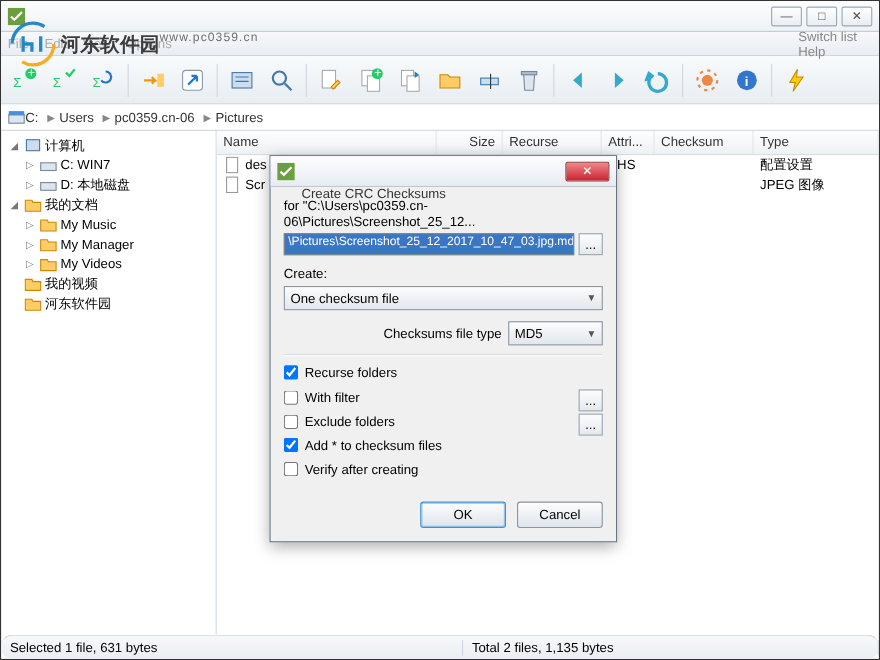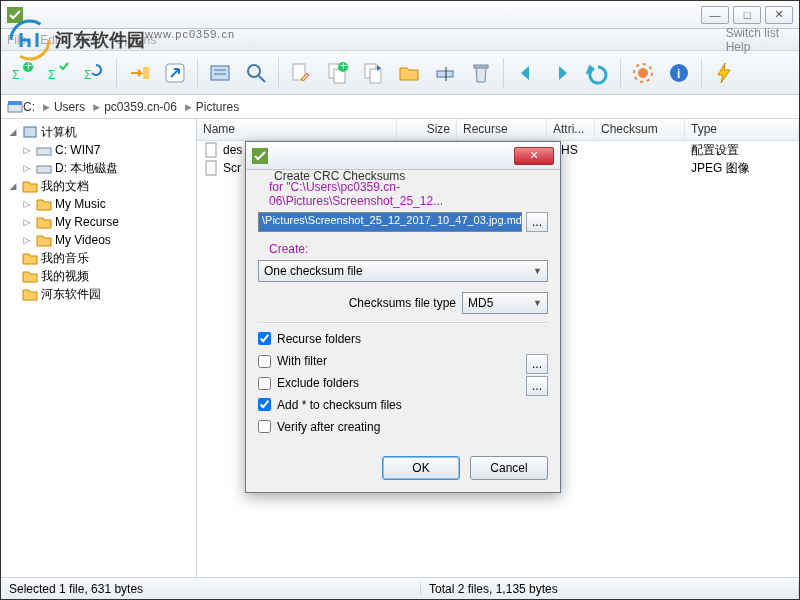--- a/index.html
+++ b/index.html
@@ -31,37 +31,37 @@
 .tree-node .exp { width:12px; color:#777; font-size:9px; text-align:center;}
 .tree-node .nico { width:16px; height:16px; margin:0 3px; display:flex; align-items:center; justify-content:center;}
 .ind1{padding-left:18px;}
 
 .listpane { flex:1; display:flex; flex-direction:column;}
 .listhdr { height:22px; background:linear-gradient(#fdfdfe,#eef2f5); border-bottom:1px solid #d6dde3; display:flex;}
 .listhdr .col{ border-right:1px solid #e2e7ec; padding:3px 6px; color:#333;}
 .listrow { height:18px; display:flex; align-items:center;}
 .listrow .cell{ padding:0 6px;}
 
-.statusbar { height:22px; border-top:1px solid #cfd6dd; background:linear-gradient(#f7f9fb,#eaeef2); display:flex; align-items:center;}
+.statusbar { height:22px; border-top:1px solid #cfd6dd; background:linear-gradient(#f7f9fb,#eaeef2); display:flex; align-items:center;border-radius:10px;}
 .statusbar .seg { padding:0 8px; border-right:1px solid #cfd6dd;}
 .statusbar .seg:first-child{width:420px;}
 
 .watermark { position:absolute; left:8px; top:18px; display:flex; align-items:center; z-index:50; opacity:0.95;}
 .watermark .wm-icon{width:42px;height:42px;}
 .watermark .wm-text{display:flex;flex-direction:row;margin-left:4px;}
 .watermark .wm-cn{font-size:18px;font-weight:bold;color:#333;}
 .watermark .wm-url{font-size:11px;color:#666;letter-spacing:1px;}
 
 .dialog { position:absolute; left:244px; top:140px; width:316px; background:#f0f0f0; border:1px solid #6b7785; box-shadow:0 4px 14px rgba(0,0,0,0.35); z-index:100;}
 .dlg-title{ height:28px; background:linear-gradient(#fdfdfe,#e6ecf2); border-bottom:1px solid #bfc8d1; display:flex; align-items:center; padding:0 6px;}
 .dlg-title .ico{width:16px;height:16px;margin-right:6px;}
 .dlg-title .txt{flex:1;color:#333;margin-top:40px;}
 .dlg-title .close{width:40px;height:18px;background:linear-gradient(#e88,#c23);border:1px solid #933;border-radius:2px;color:#fff;display:flex;align-items:center;justify-content:center;font-size:11px;}
 .dlg-body{padding:10px 12px 12px;}
-.dlg-body .lbl{color:#a21caf;margin-bottom:4px;margin-left:11px;}
+.dlg-body .lbl{color:#000000;margin-bottom:4px;}
 .pathrow{display:flex;gap:4px;margin-bottom:10px;}
 .pathinput{flex:1;height:20px;background:#3976c4;color:#fff;border:1px solid #7a8894;padding:1px 3px;font-size:11px;overflow:hidden;white-space:nowrap;}
 .dotbtn{width:22px;height:20px;border:1px solid #9aa4af;background:linear-gradient(#fdfdfe,#e4e9ee);display:flex;align-items:center;justify-content:center;}
 .combo{height:22px;border:1px solid #8a96a1;background:linear-gradient(#fcfcfd,#e2e7ec);padding:2px 5px;display:flex;align-items:center;justify-content:space-between;text-align:center;}
 .combo .arrow{font-size:9px;color:#555;}
 .ftrow{display:flex;align-items:center;justify-content:flex-end;gap:6px;margin:10px 0 8px;}
 .ftrow .smcombo{width:86px;}
 .hr{border-top:1px solid #d4d9de;border-bottom:1px solid #fff;margin:6px 0 8px;}
 .chkrow{display:flex;align-items:flex-start;height:22px;gap:6px;}
 .chkrow input[type=checkbox]{width:13px;height:13px;}
@@ -282,39 +282,30 @@
         </span>
         <span>My Music</span>
       </div>
     <div class="tree-node ind1">
         <span class="exp">▷</span>
         <span class="nico">
           <svg class="fico" viewBox="0 0 16 16">
             <path d="M1 4h6l1 2h7v8H1z" fill="#fc6" stroke="#c80"></path>
           </svg>
         </span>
-        <span>My Recurse</span>
+        <span>My Manager</span>
       </div>
     <div class="tree-node ind1">
         <span class="exp">▷</span>
         <span class="nico">
           <svg class="fico" viewBox="0 0 16 16">
             <path d="M1 4h6l1 2h7v8H1z" fill="#fc6" stroke="#c80"></path>
           </svg>
         </span>
         <span>My Videos</span>
-      </div>
-    <div class="tree-node">
-        <span class="exp"></span>
-        <span class="nico">
-          <svg class="fico" viewBox="0 0 16 16">
-            <path d="M1 4h6l1 2h7v8H1z" fill="#fc6" stroke="#c80"></path>
-          </svg>
-        </span>
-        <span>我的音乐</span>
       </div>
     <div class="tree-node">
         <span class="exp"></span>
         <span class="nico">
           <svg class="fico" viewBox="0 0 16 16">
             <path d="M1 4h6l1 2h7v8H1z" fill="#fc6" stroke="#c80"></path>
           </svg>
         </span>
         <span>我的视频</span>
       </div>

